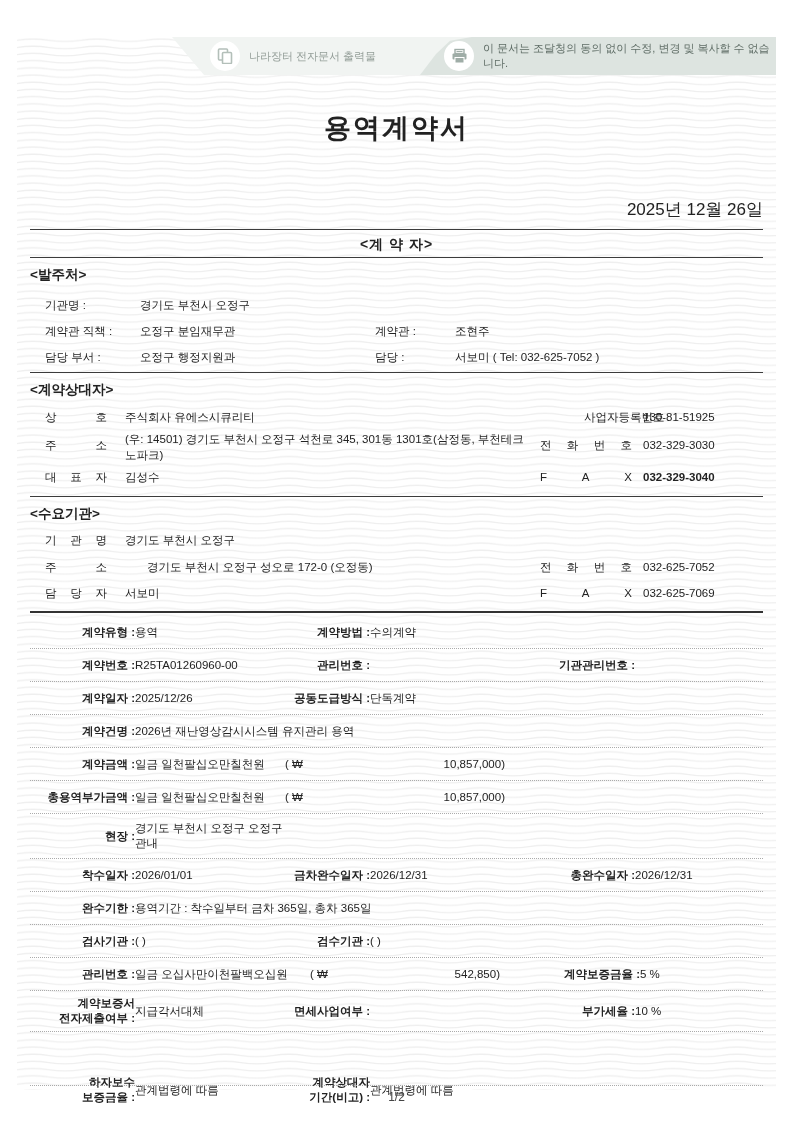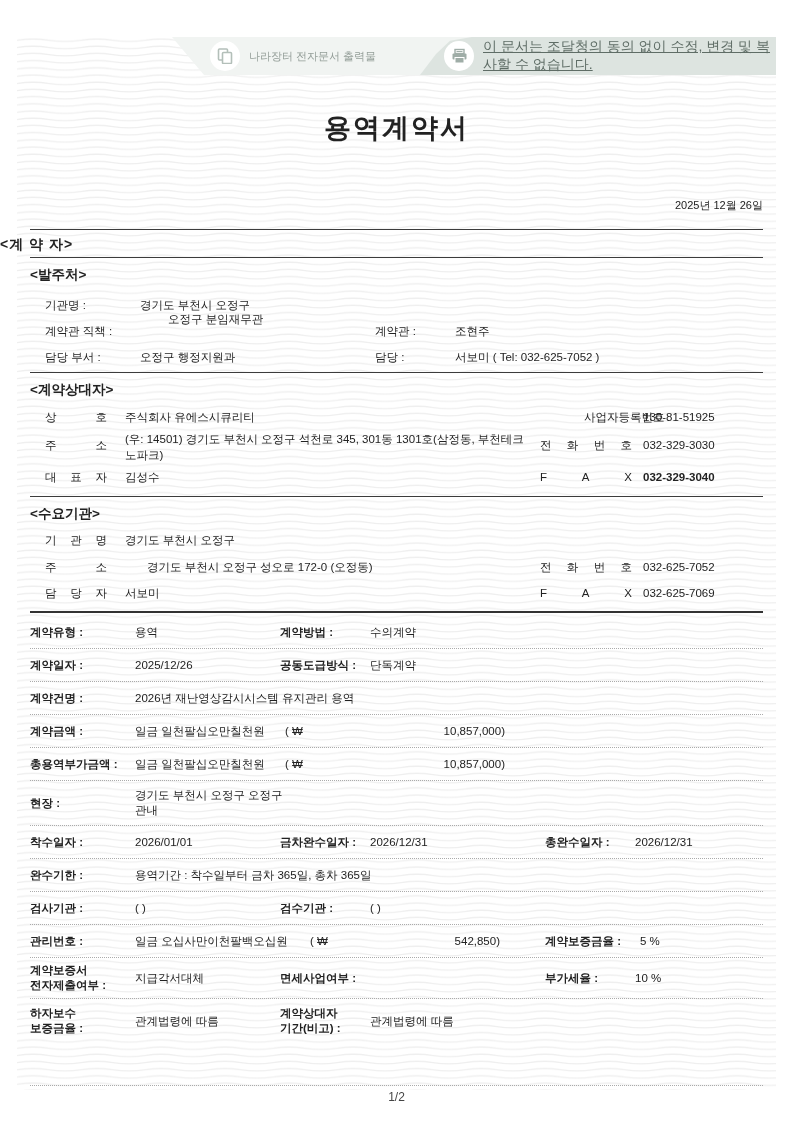--- a/index.html
+++ b/index.html
@@ -9,40 +9,40 @@
   .layer{position:absolute;z-index:1;}
 
   
   .band{position:absolute;left:172px;top:37px;width:604px;height:38px;z-index:1;}
   .band-left{position:absolute;inset:0;background:#f1f4f2;clip-path:polygon(0 0,100% 0,100% 100%,32px 100%);}
   .band-right{position:absolute;top:0;bottom:0;left:248px;right:0;background:#dde4e0;
     clip-path:polygon(0 100%,16px 45%,30px 10%,52px 0,100% 0,100% 100%);}
   .band-group{position:absolute;top:0;height:38px;display:flex;align-items:center;gap:9px;}
   .icon-circle{width:30px;height:30px;border-radius:50%;background:#ffffff;display:flex;align-items:center;justify-content:center;flex:0 0 auto;}
   .band-text-left{font-size:11px;color:#949e99;}
-  .band-text-right{font-size:14px;color:#5f6d66;text-decoration:underline;}
+  .band-text-right{font-size:11px;color:#5f6d66;}
 
   .doc-title{position:absolute;top:110px;left:0;width:100%;text-align:center;font-size:27px;font-weight:bold;letter-spacing:2px;}
-  .doc-date{position:absolute;top:198px;right:30px;font-size:11px;}
+  .doc-date{position:absolute;top:198px;right:30px;font-size:17px;}
 
   .hline{position:absolute;left:30px;right:30px;height:0;border-top:1.6px solid #3c3c3c;}
   .hline-thick{border-top:2.6px solid #333;}
-  .center-heading{position:absolute;left:0;width:100%;text-align:left;font-size:14px;font-weight:bold;letter-spacing:1px;}
+  .center-heading{position:absolute;left:0;width:100%;text-align:center;font-size:14px;font-weight:bold;letter-spacing:1px;}
   .sec-heading{position:absolute;left:30px;font-size:13.5px;font-weight:bold;}
 
   .kv{position:absolute;font-size:11.5px;line-height:1.35;}
   .jlabel{display:inline-block;text-align:justify;text-align-last:justify;}
   .pre{white-space:pre-line;}
 
   
   .details{position:absolute;left:30px;top:600px;width:733px;font-size:11.5px;}
   .drow{display:flex;align-items:center;min-height:32px;border-bottom:1px dotted #ababab;}
   .drow.tall{min-height:44px;}
   .drow.med{min-height:40px;}
-  .dl{font-weight:bold;white-space:pre-line;flex:0 0 auto;}
+  .dl{font-weight:bold;white-space:pre-line;flex:0 0 auto;text-align:right;}
   .dv{white-space:pre-line;flex:0 0 auto;}
   .w105{width:105px;} .w145{width:145px;} .w90{width:90px;} .w175{width:175px;}
   .num{text-align:right;}
   .flex1{flex:1 1 auto;}
 
   .footer{position:absolute;left:30px;right:30px;top:1085px;border-top:1px dotted #ababab;text-align:center;font-size:12px;color:#444;padding-top:4px;}
 </style>
 </head>
 <body>
 
@@ -86,21 +86,21 @@
   <div class="doc-date layer">2025년 12월 26일</div>
 
   <div class="hline layer" style="top:229px;"></div>
   <div class="center-heading layer" style="top:236px;">&lt;계 약 자&gt;</div>
   <div class="hline layer" style="top:257px;"></div>
 
   <div class="sec-heading layer" style="top:266px;">&lt;발주처&gt;</div>
   <div class="kv layer" style="left:45px;top:298px;">기관명 :</div>
   <div class="kv layer" style="left:140px;top:298px;">경기도 부천시 오정구</div>
   <div class="kv layer" style="left:45px;top:324px;text-align:right;">계약관 직책 :</div>
-  <div class="kv layer" style="left:140px;top:312px;margin-left:28px;">오정구 분임재무관</div>
+  <div class="kv layer" style="left:140px;top:324px;">오정구 분임재무관</div>
   <div class="kv layer" style="left:375px;top:324px;">계약관 :</div>
   <div class="kv layer" style="left:455px;top:324px;">조현주</div>
   <div class="kv layer" style="left:45px;top:350px;">담당 부서 :</div>
   <div class="kv layer" style="left:140px;top:350px;">오정구 행정지원과</div>
   <div class="kv layer" style="left:375px;top:350px;">담당 :</div>
   <div class="kv layer" style="left:455px;top:350px;">서보미 ( Tel: 032-625-7052 )</div>
 
   <div class="hline layer" style="top:372px;border-top-width:1.3px;"></div>
   <div class="sec-heading layer" style="top:381px;">&lt;계약상대자&gt;</div>
 
@@ -140,20 +140,28 @@
   <div class="details" style="top:616px;">
 
     <div class="drow">
       <span class="dl w105">계약유형 :</span>
       <span class="dv w145">용역</span>
       <span class="dl w90">계약방법 :</span>
       <span class="dv flex1">수의계약</span>
     </div>
 
 
+    <div class="drow">
+      <span class="dl w105">계약번호 :</span>
+      <span class="dv w145">R25TA01260960-00</span>
+      <span class="dl w90">관리번호 :</span>
+      <span class="dv w175"></span>
+      <span class="dl w90">기관관리번호 :</span>
+      <span class="dv flex1"></span>
+    </div>
 
     <div class="drow">
       <span class="dl w105">계약일자 :</span>
       <span class="dv w145">2025/12/26</span>
       <span class="dl w90">공동도급방식 :</span>
       <span class="dv flex1">단독계약</span>
     </div>
 
     <div class="drow">
       <span class="dl w105">계약건명 :</span>
@@ -213,21 +221,21 @@
     <div class="drow med">
       <span class="dl w105">계약보증서
 전자제출여부 :</span>
       <span class="dv w145">지급각서대체</span>
       <span class="dl w90">면세사업여부 :</span>
       <span class="dv w175"></span>
       <span class="dl w90">부가세율 :</span>
       <span class="dv flex1">10 %</span>
     </div>
 
-    <div class="drow tall" style="border-bottom:none;">
+    <div class="drow tall" style="border-bottom:none;margin-top:36px;">
       <span class="dl w105">하자보수
 보증금율 :</span>
       <span class="dv w145">관계법령에 따름</span>
       <span class="dl w90">계약상대자
 기간(비고) :</span>
       <span class="dv flex1">관계법령에 따름</span>
     </div>
 
   </div>
 

